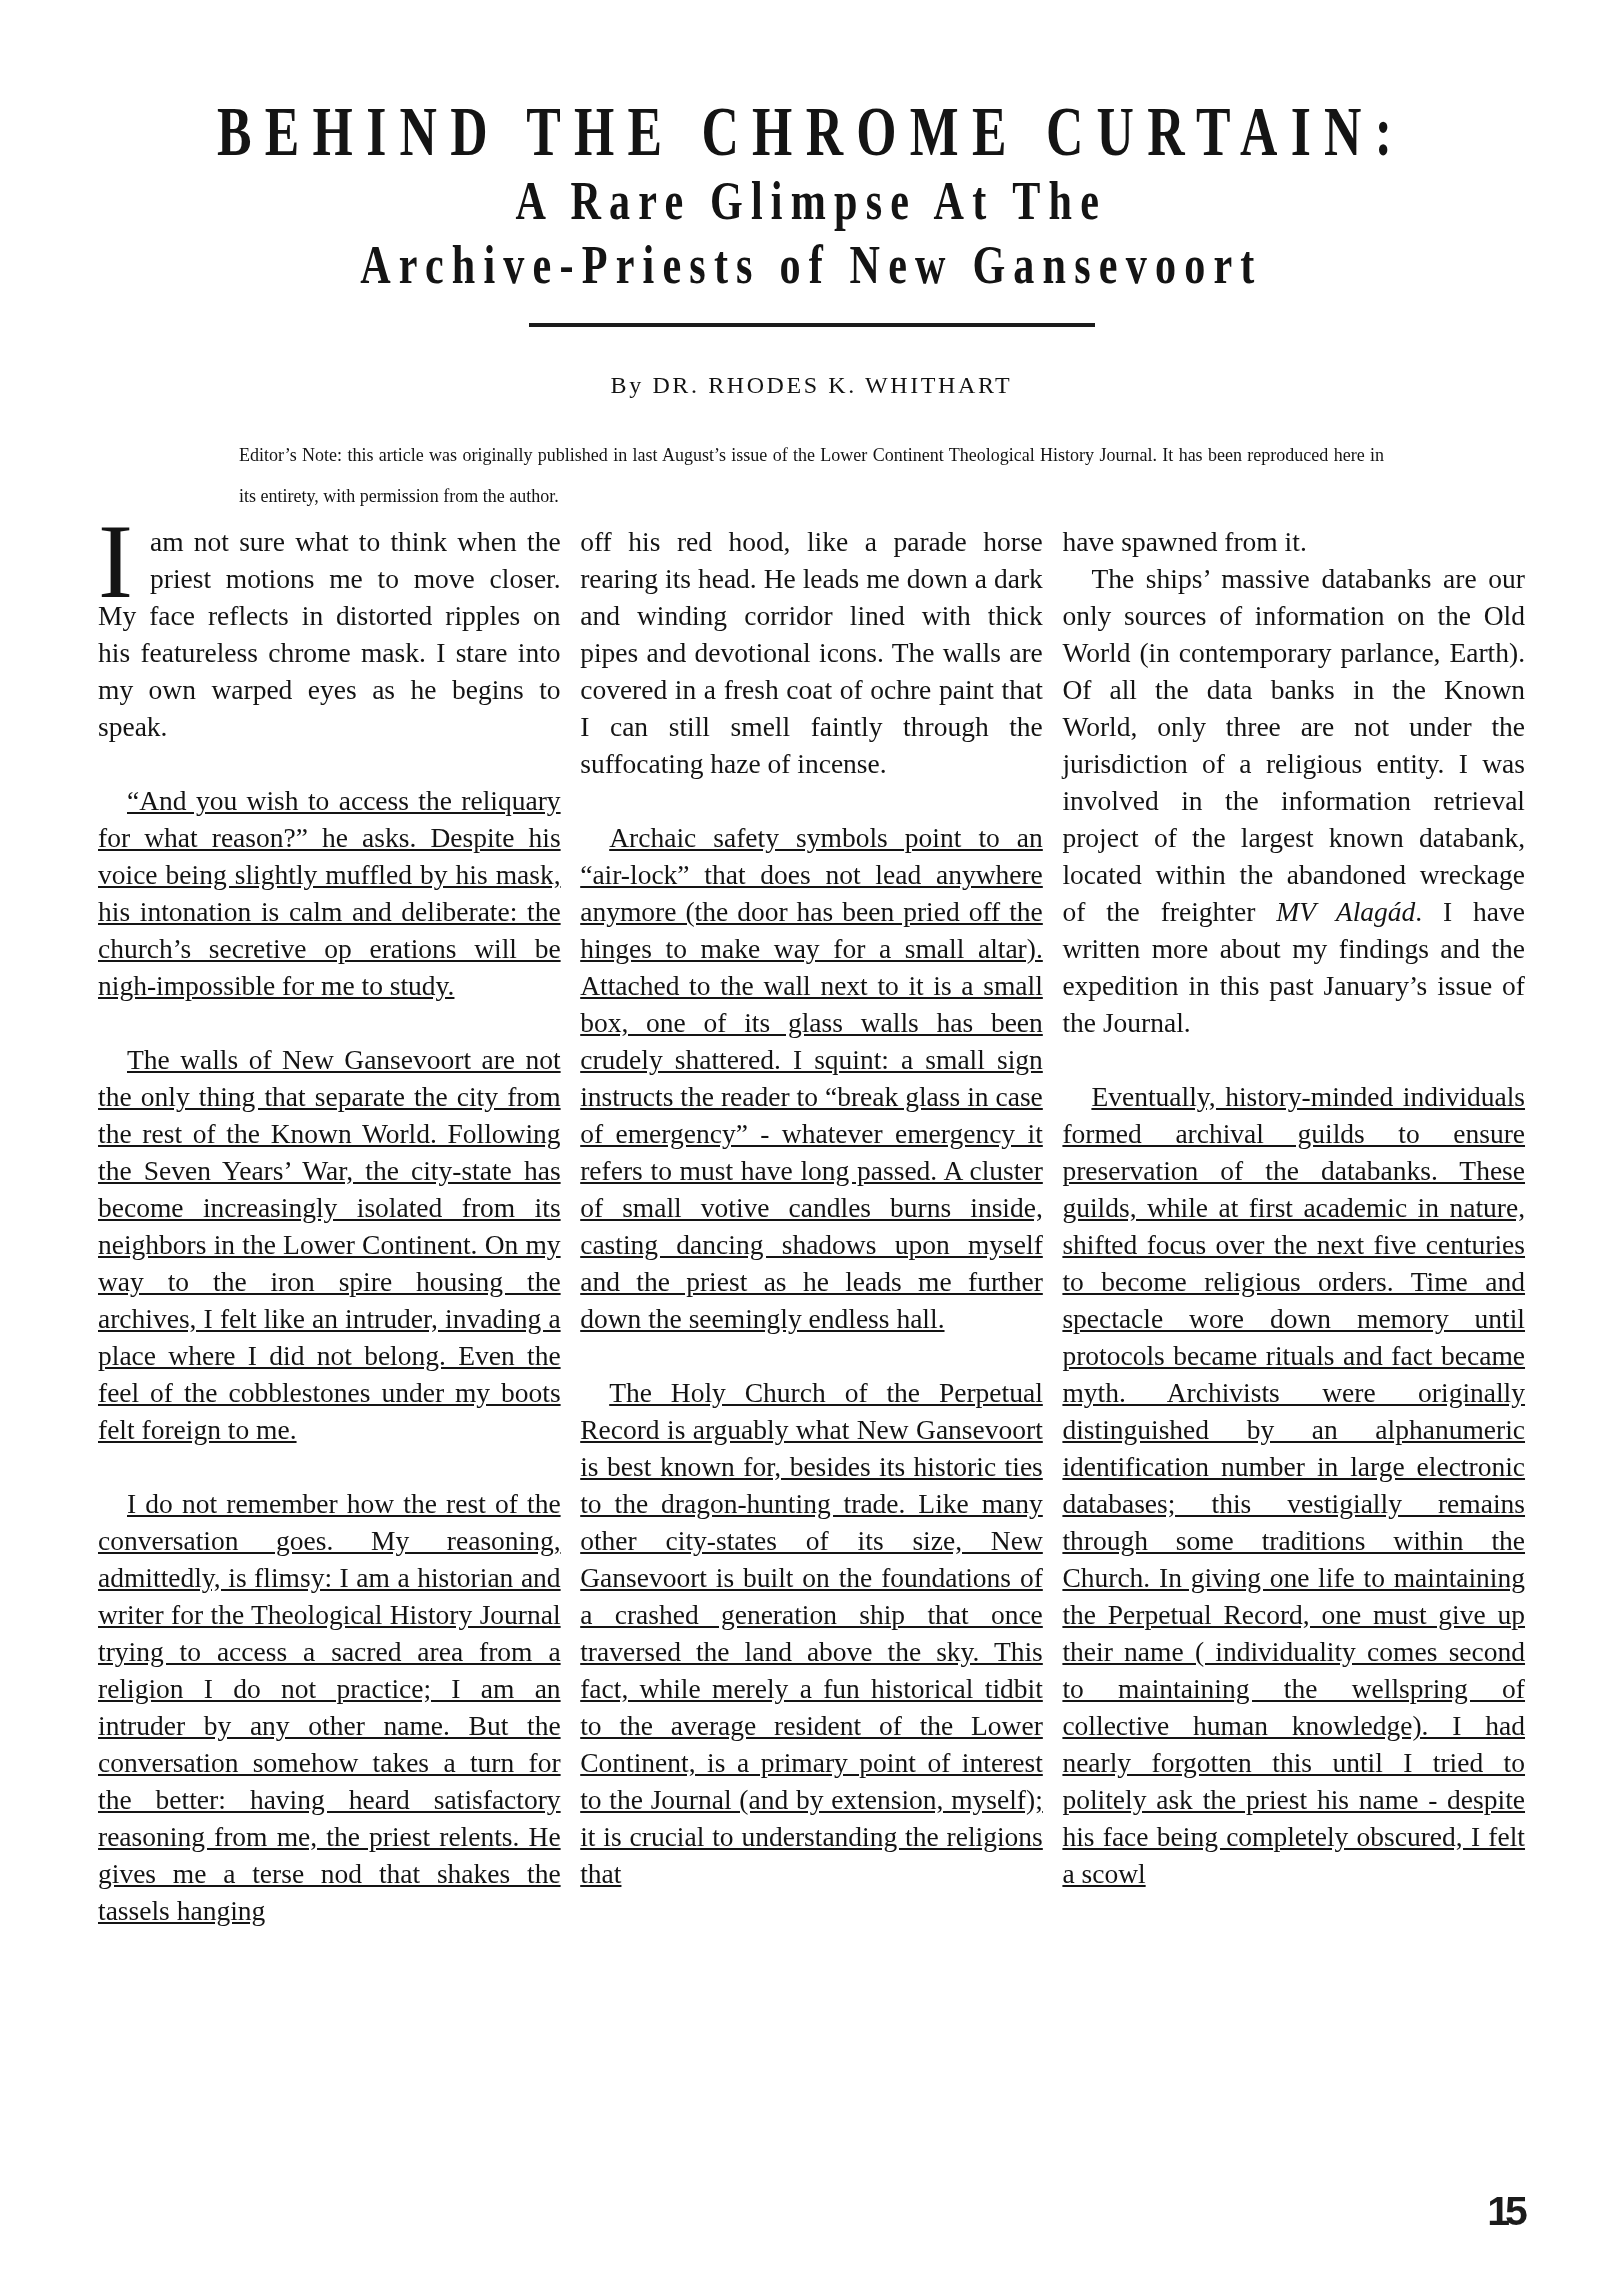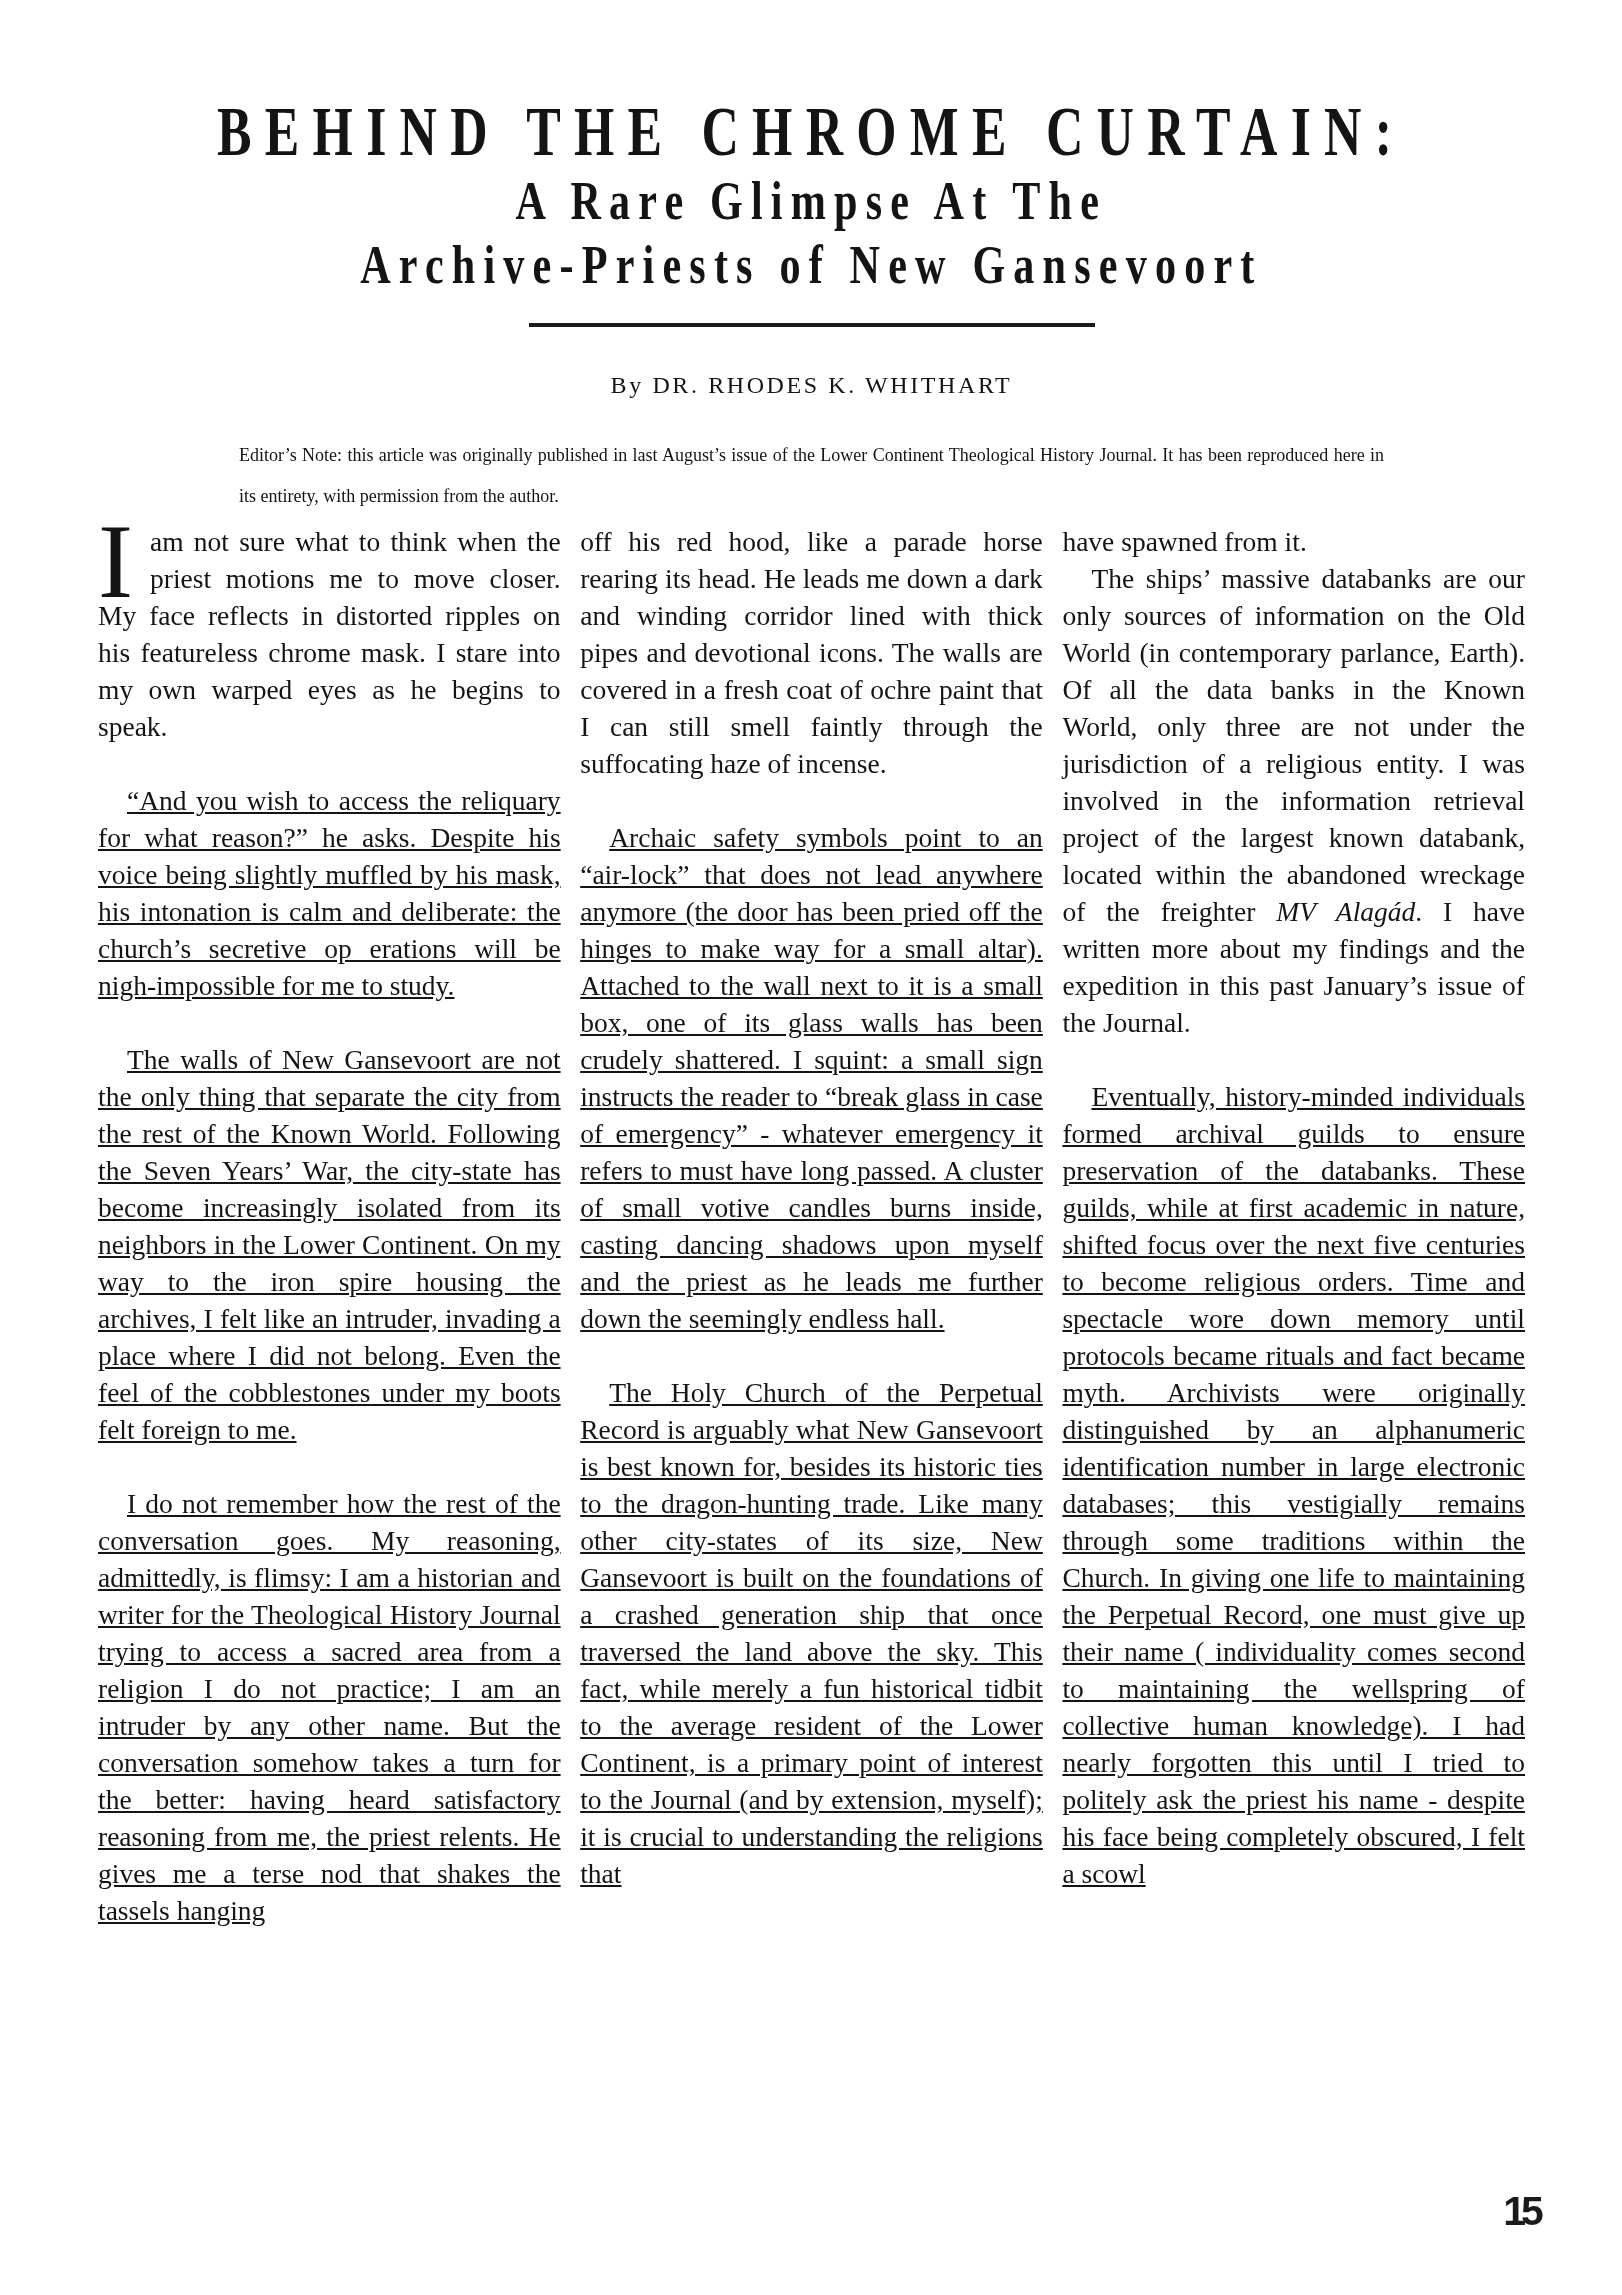--- a/index.html
+++ b/index.html
@@ -74,21 +74,21 @@
     font-size: 105px;
     line-height: 71px;
     margin: 2.6px 17px 0 0;
   }
 
   .it { font-style: italic; }
 
   
   .pageno {
     position: absolute;
-    right: 84px;
+    right: 100px;
     bottom: 60px;
     font-family: "Liberation Sans", sans-serif;
     font-weight: bold;
     font-size: 41px;
     letter-spacing: -0.12em;
     color: #1b1b1b;
   }
 </style>
 </head>
 <body>

